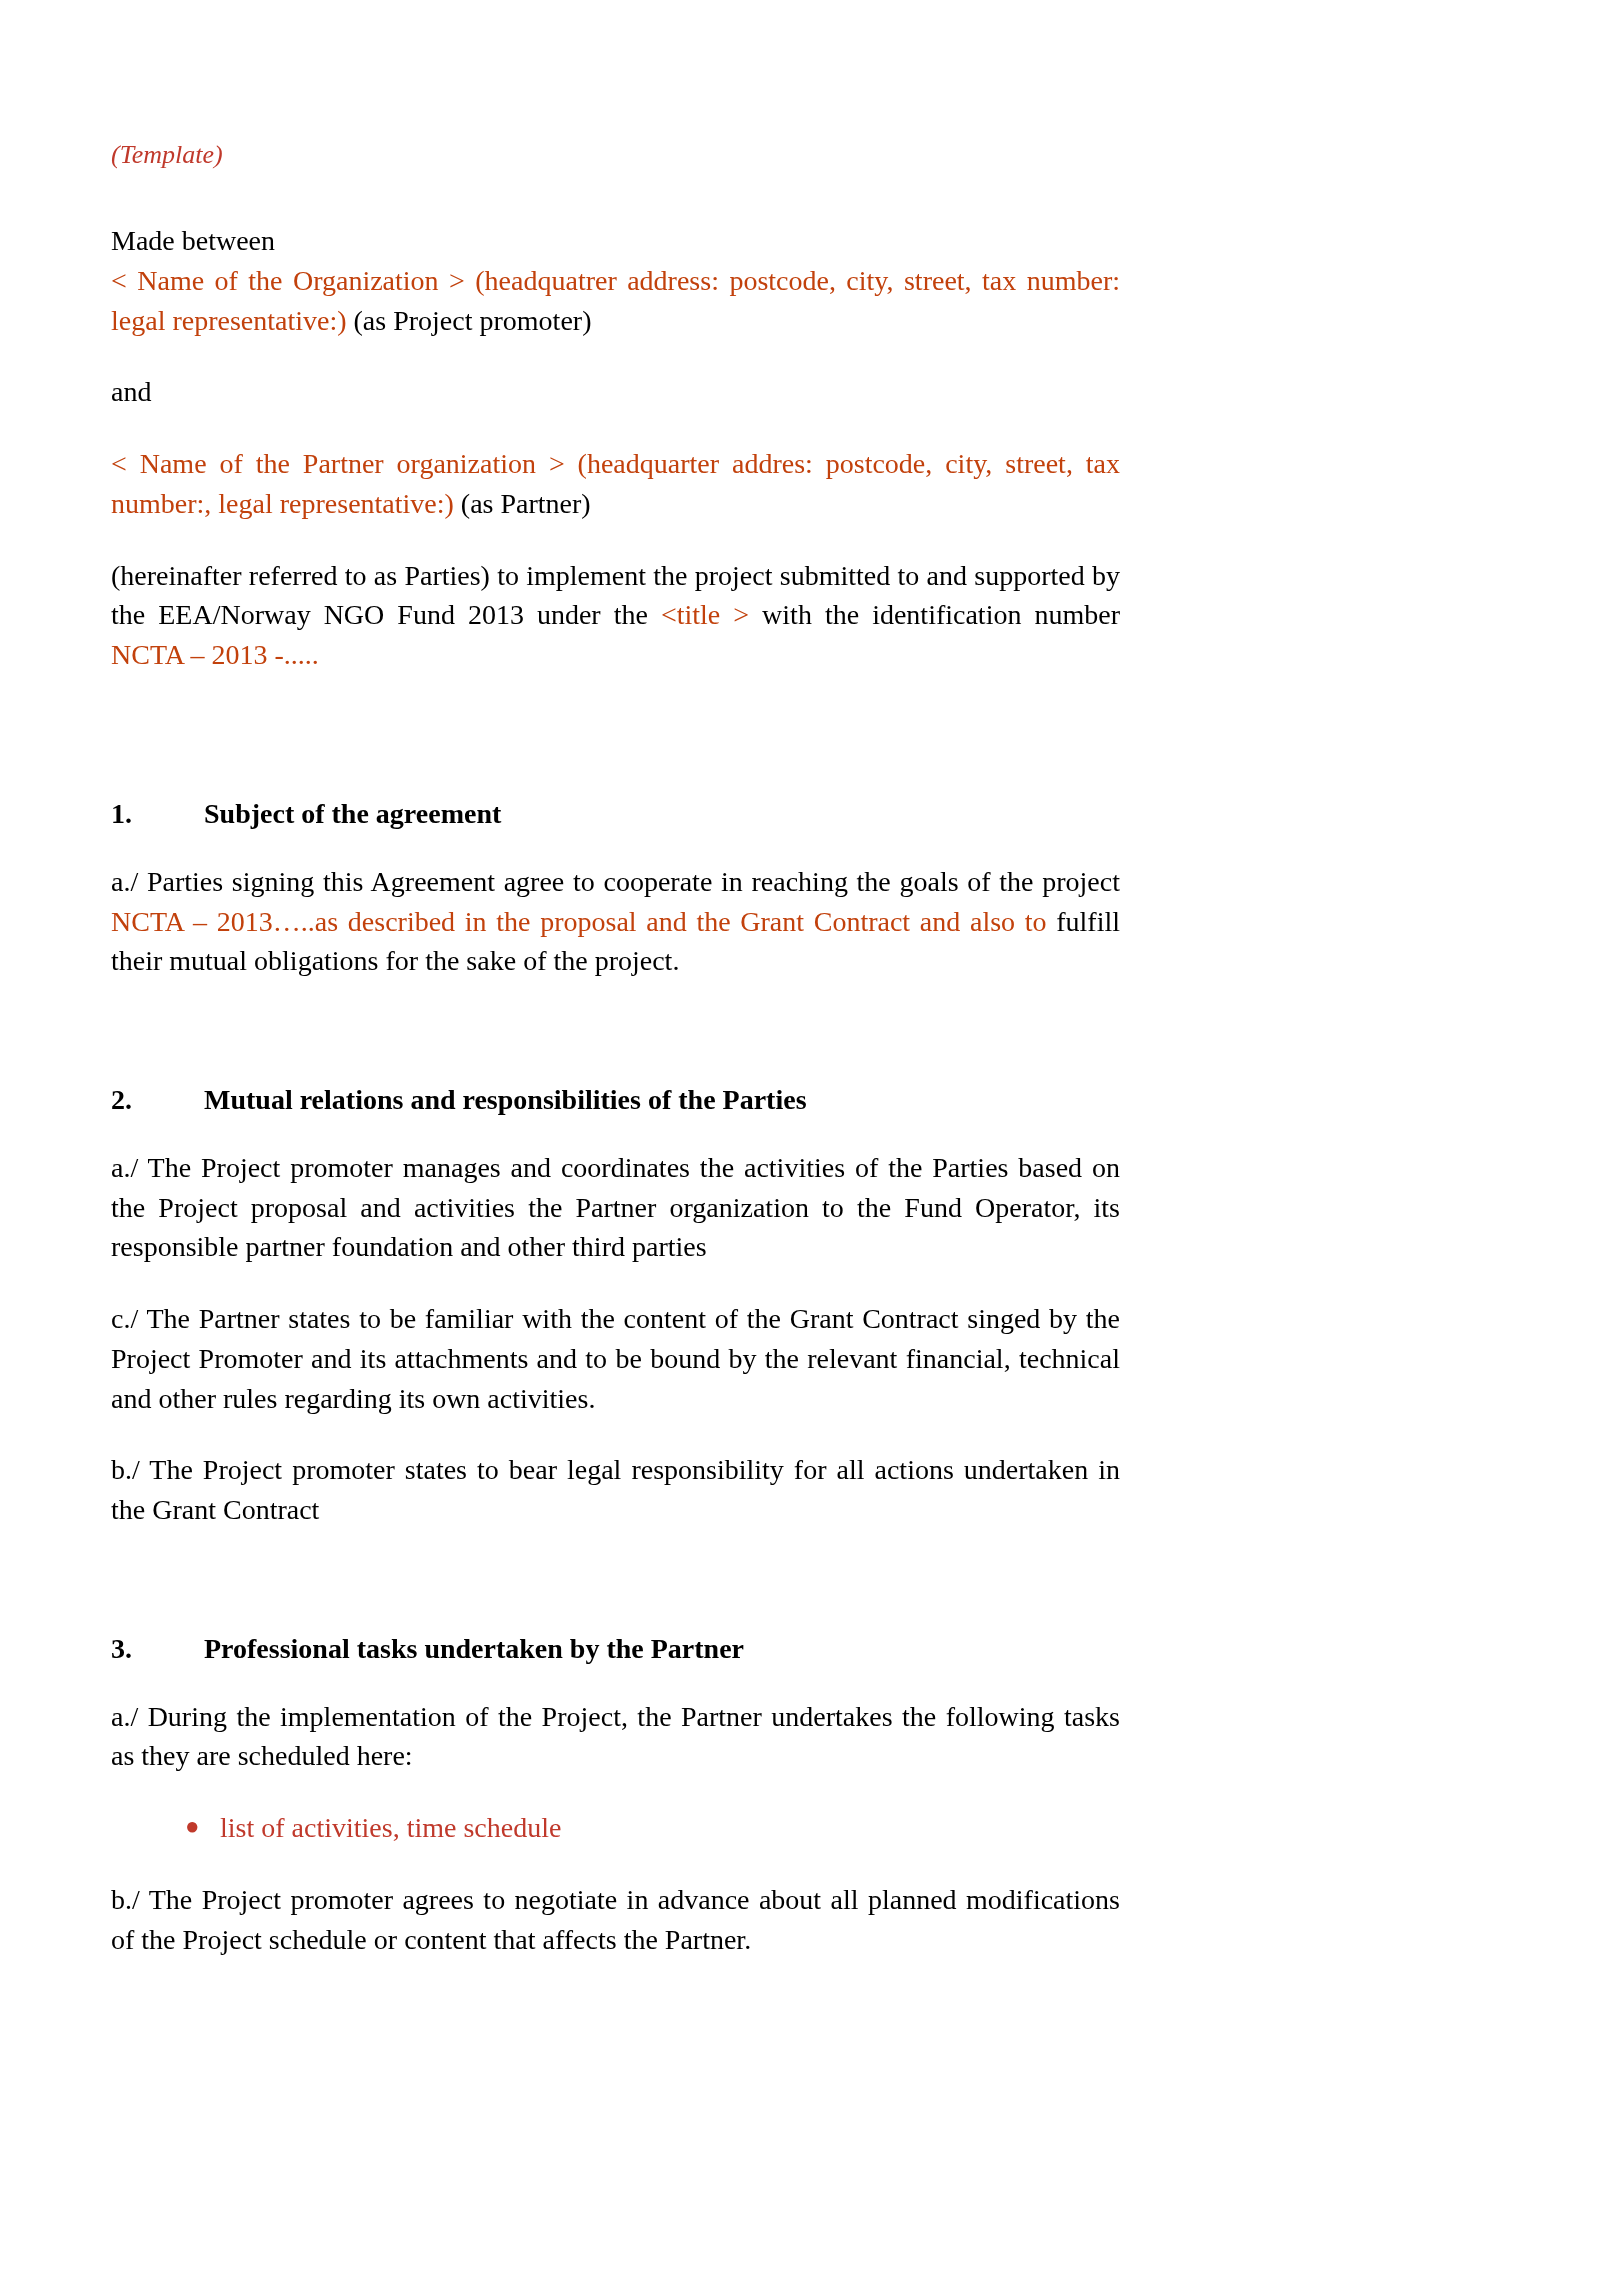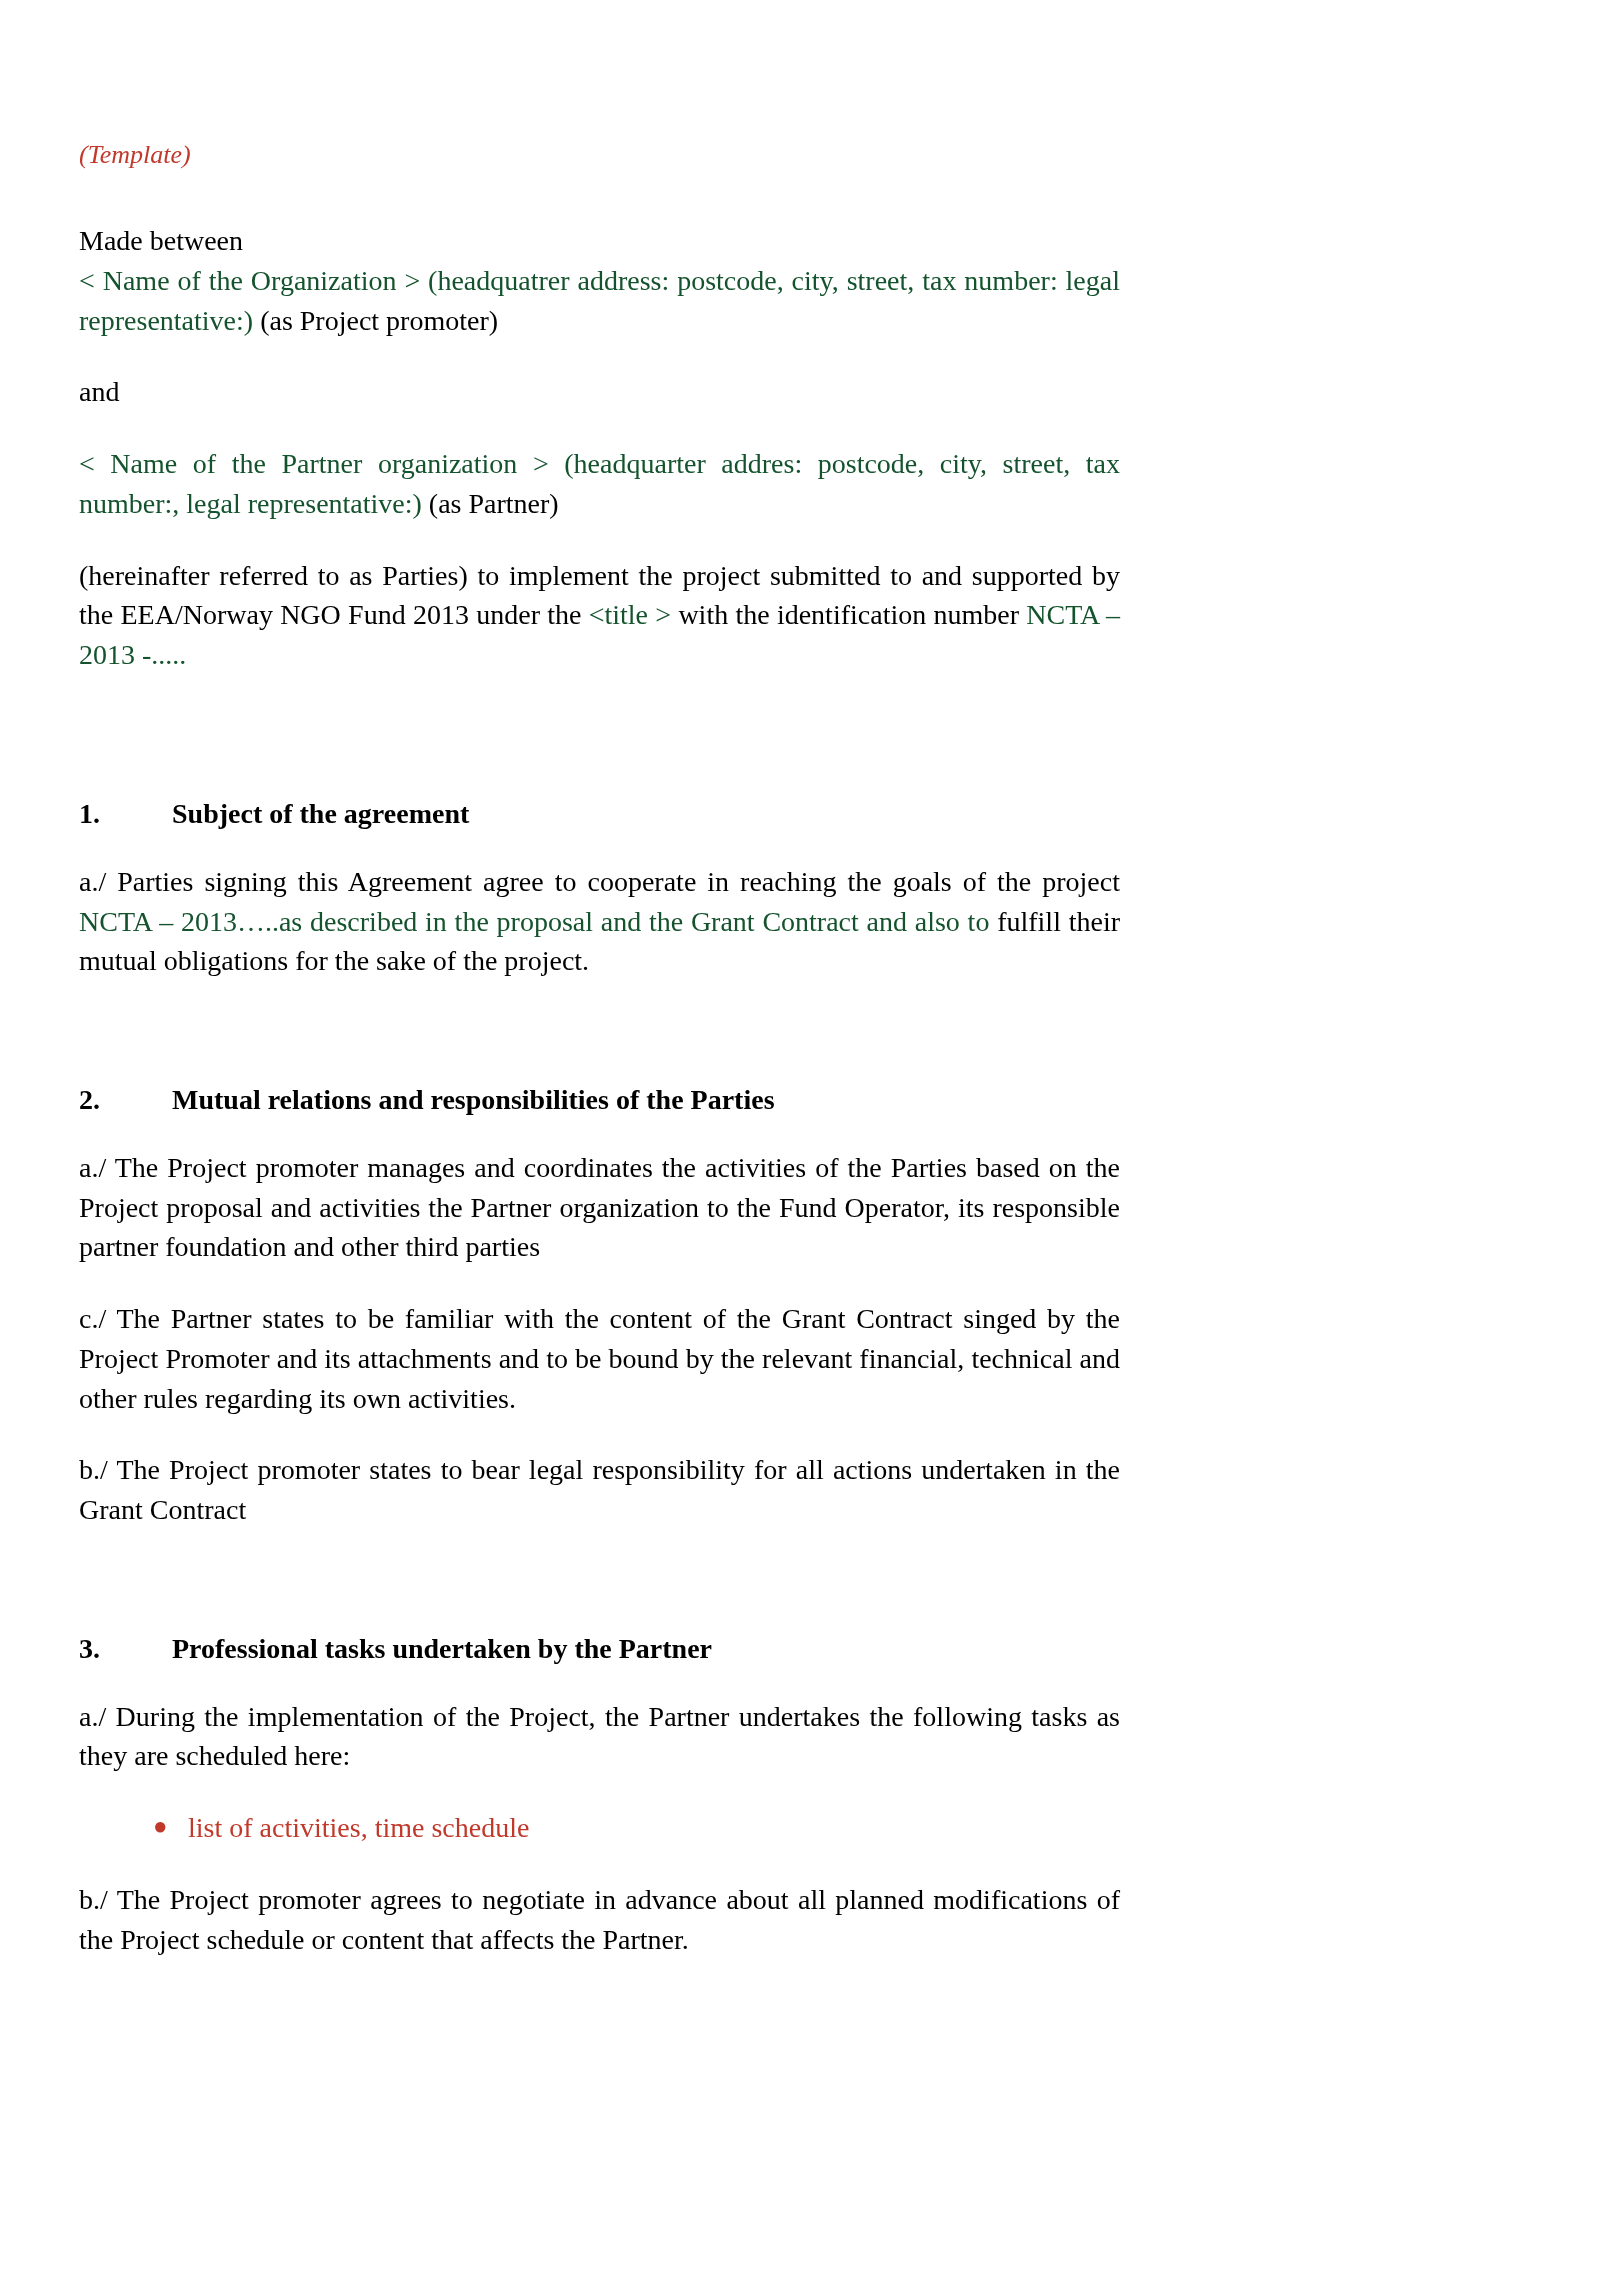--- a/index.html
+++ b/index.html
@@ -10,21 +10,21 @@
   body {
     font-family: "Liberation Serif", serif;
     color: #000000;
   }
   .page {
     position: relative;
     width: 1282px;
     min-height: 2296px;
     background: #ffffff;
     box-sizing: border-box;
-    padding: 139px 162px 111px 79px;
+    padding: 139px 162px 111px 111px;
   }
   .template-mark {
     color: #c0392b;
     font-style: italic;
     font-size: 26px;
     line-height: 1.2;
     margin: 0 0 51px 0;
   }
   .doc-title {
     text-align: center;
@@ -37,21 +37,21 @@
     font-size: 28px;
     line-height: 1.42;
     text-align: justify;
     margin: 0 0 32px 0;
     hyphens: none;
   }
   p.tight {
     margin-bottom: 0;
   }
   .red {
-    color: #14532d;
+    color: #c2410c;
   }
   .section-head {
     font-size: 28px;
     font-weight: bold;
     margin: 54px 0 32px 0;
     display: flex;
     align-items: baseline;
   }
   .section-head .num {
     width: 93px;

